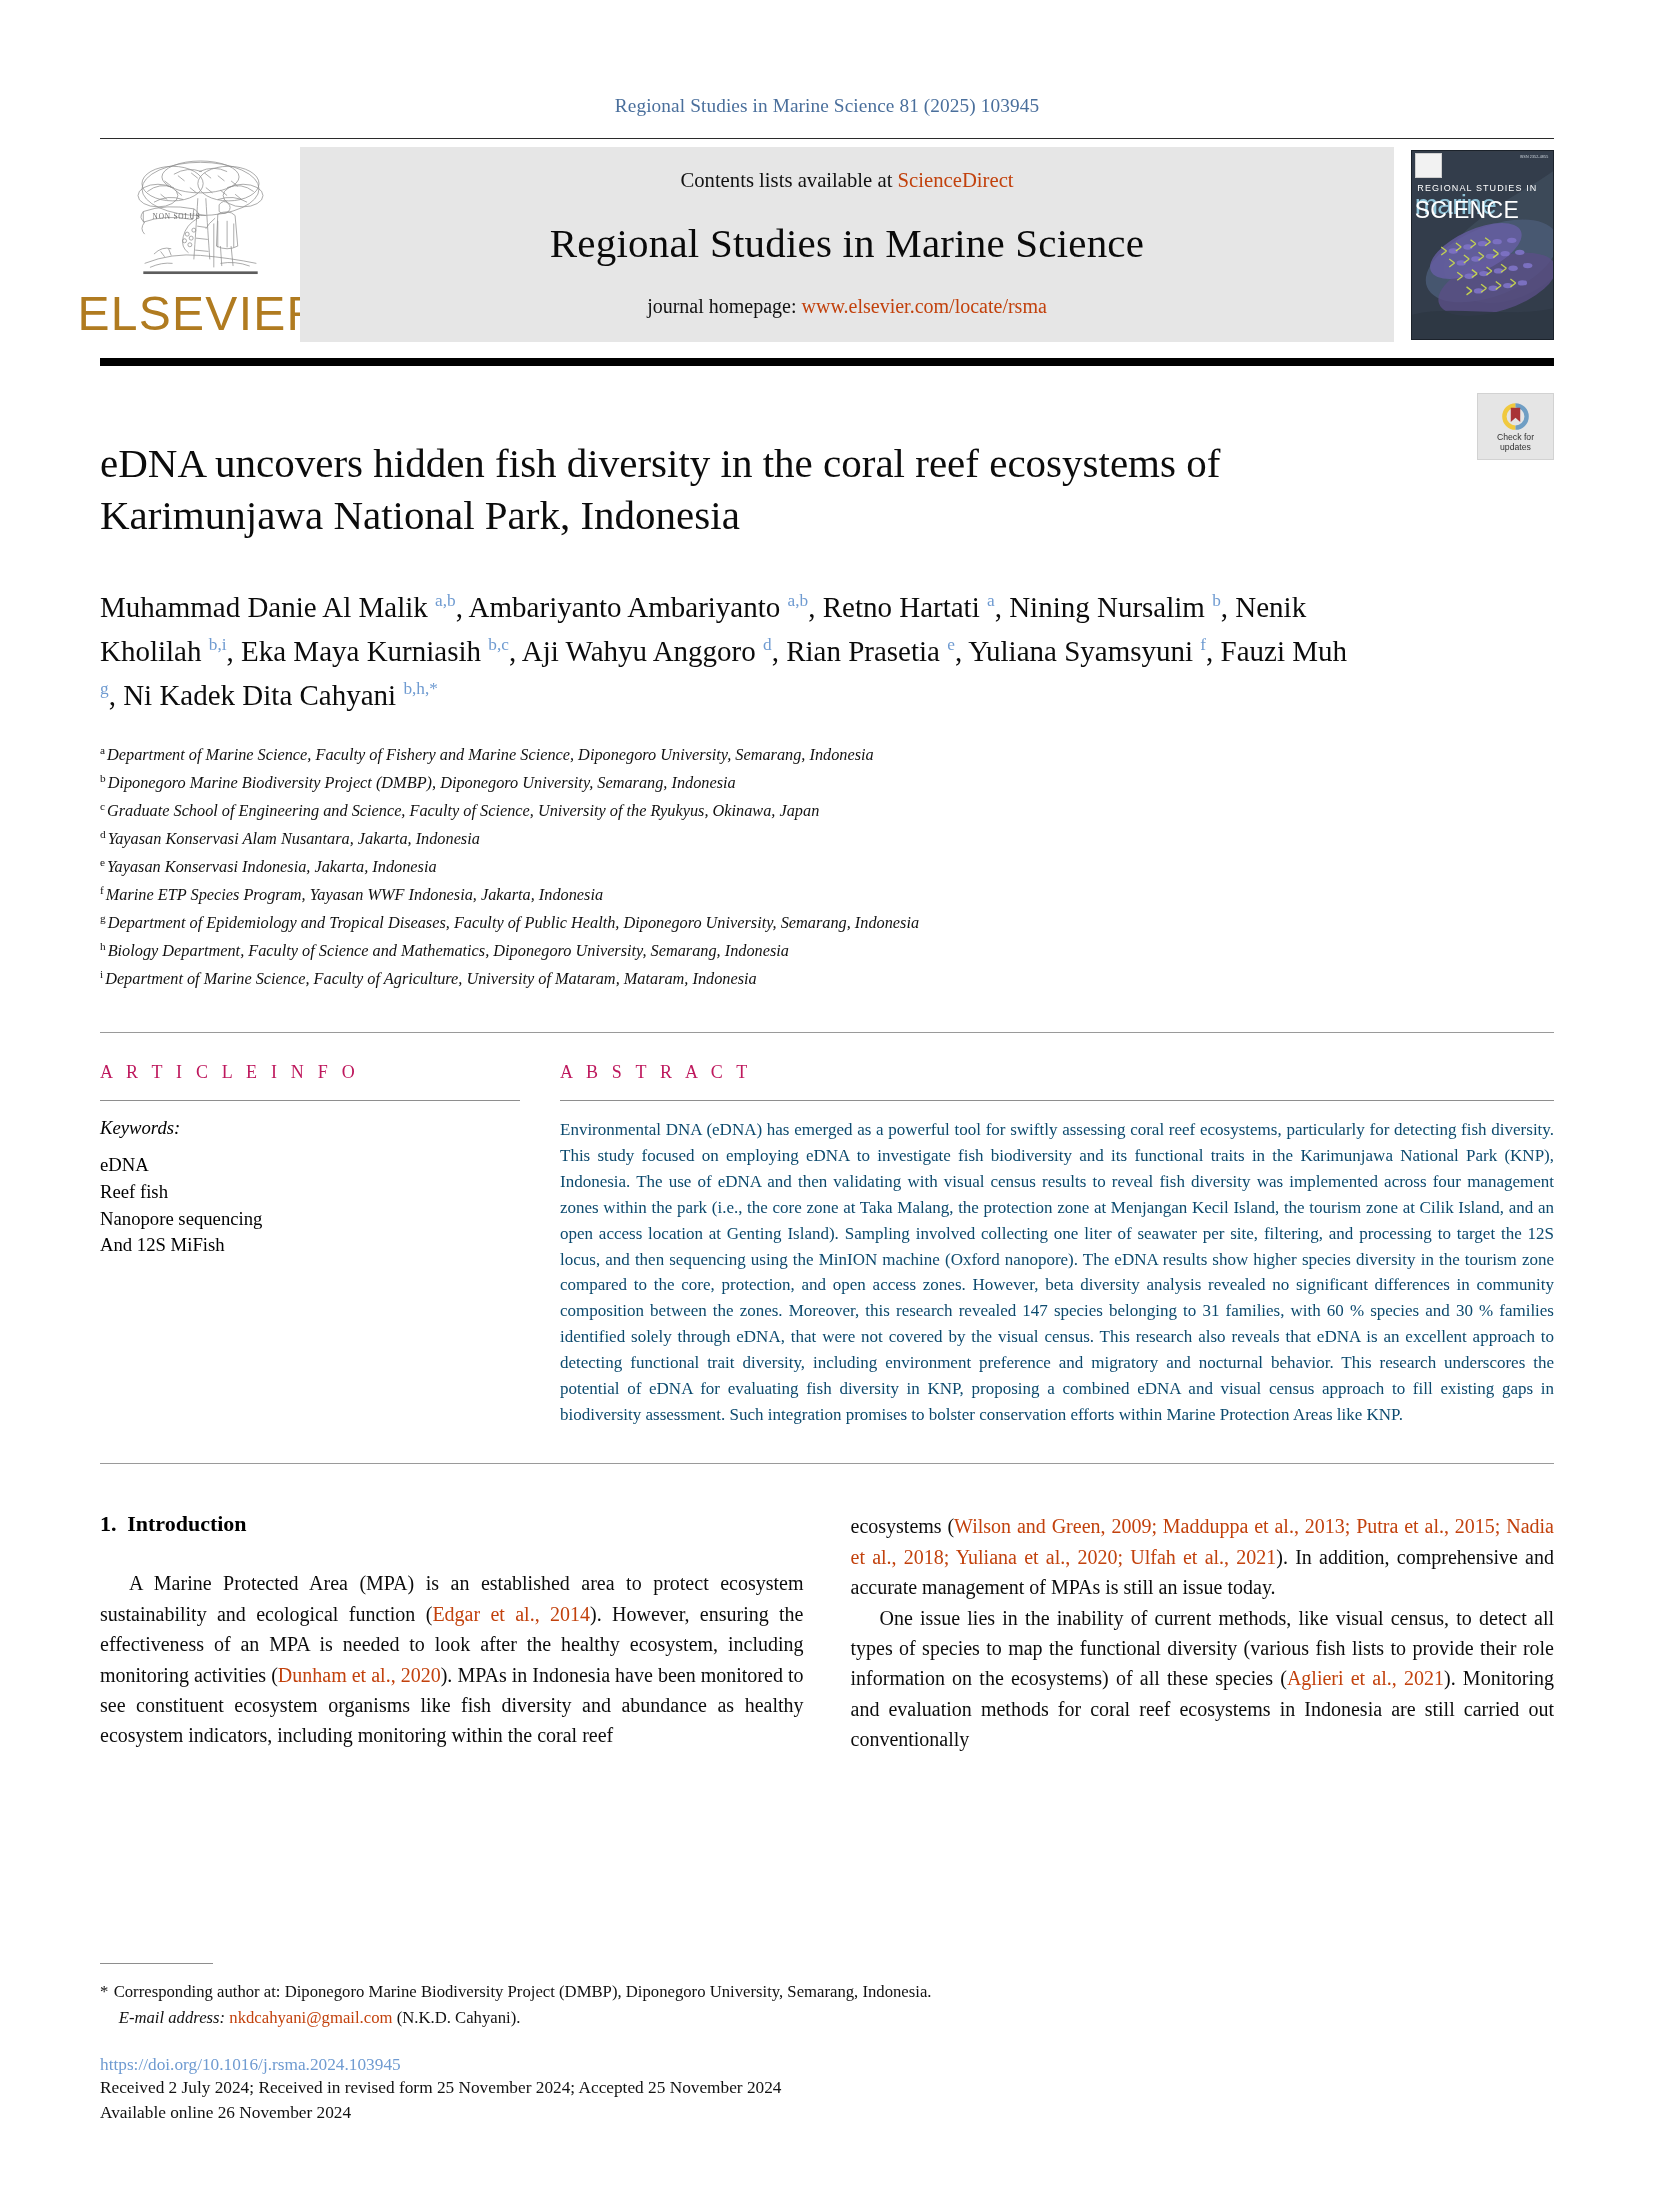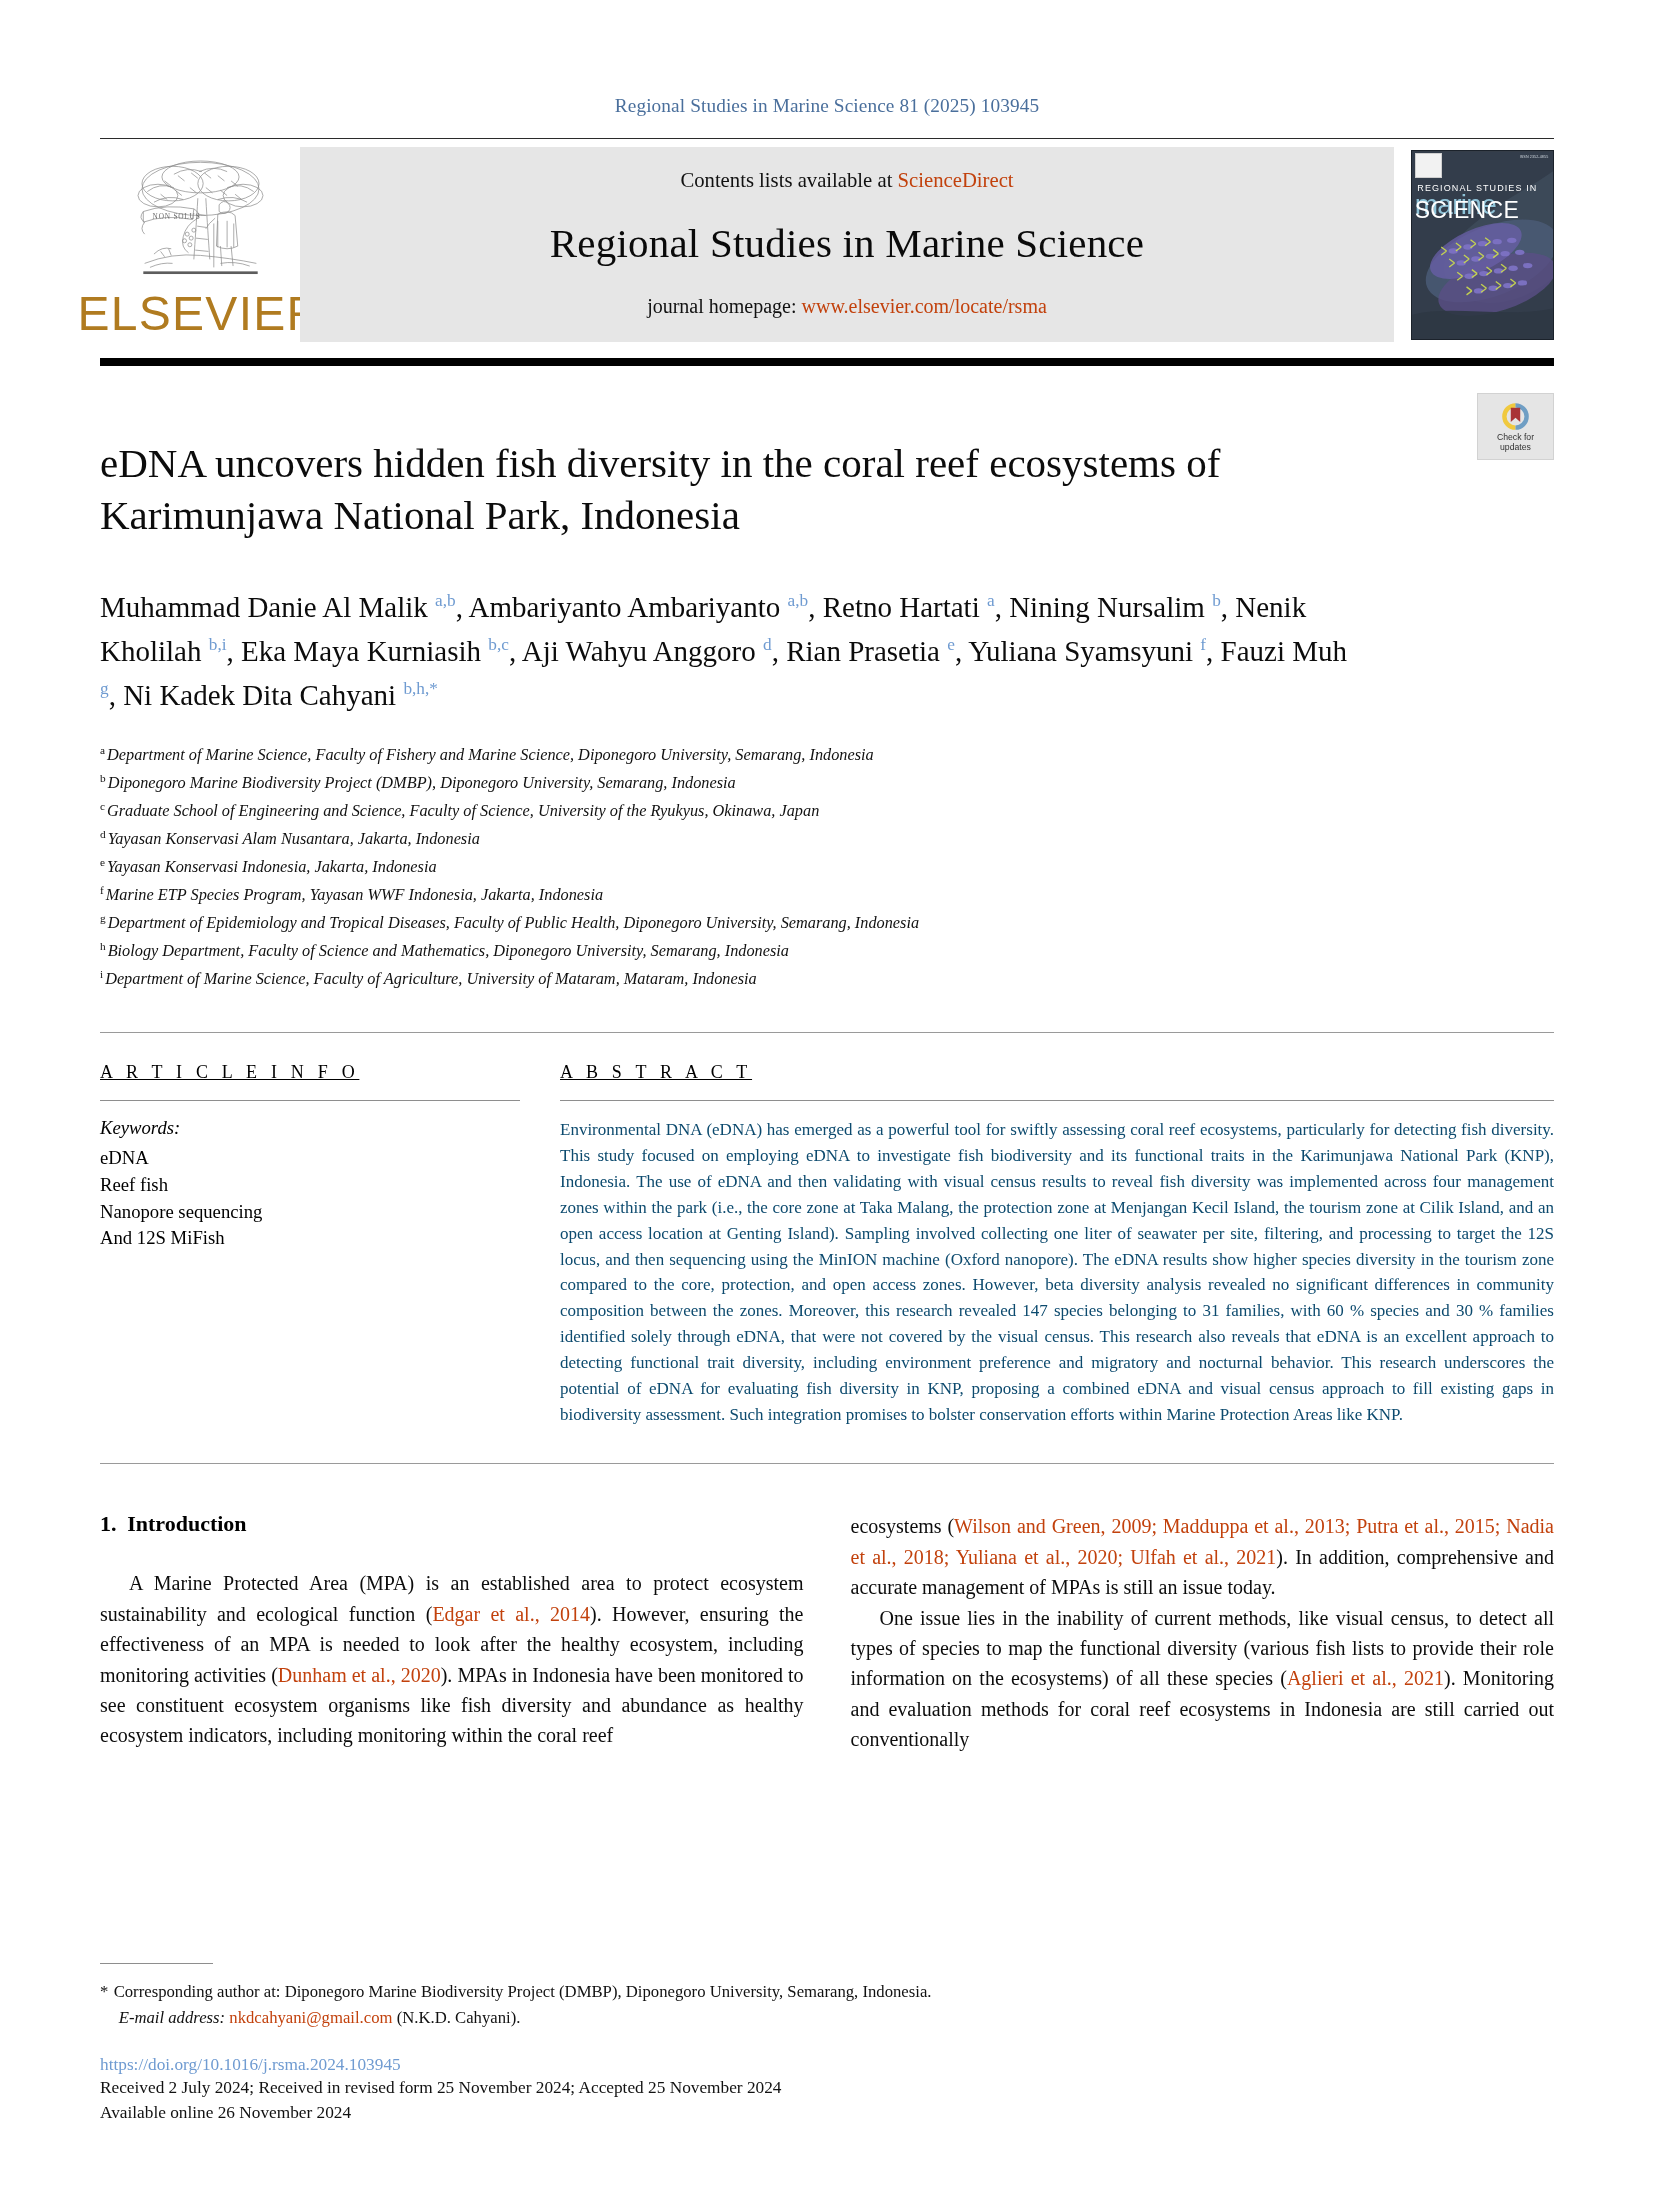--- a/index.html
+++ b/index.html
@@ -185,32 +185,31 @@
     flex: 0 0 460px;
     padding-right: 40px;
     box-sizing: border-box;
   }
   .col-abstract {
     flex: 1 1 auto;
   }
   .sec-head {
     font-size: 18px;
     letter-spacing: 4.7px;
-    color: #000000;
-    text-decoration: underline;
+    color: #be185d;
   }
   .hr-thin {
     border: 0;
     border-top: 1.3px solid #8e8e8e;
     margin: 17.3px 0 16px 0;
   }
   .kw-title {
     font-style: italic;
     font-size: 18.7px;
-    margin-bottom: 6px;
+    margin-bottom: 13px;
   }
   .kw-item {
     font-size: 18.7px;
     line-height: 1.42;
   }
   .abstract-body {
     font-size: 17px;
     line-height: 1.52;
     text-align: justify;
     color: #0c4a6e;

